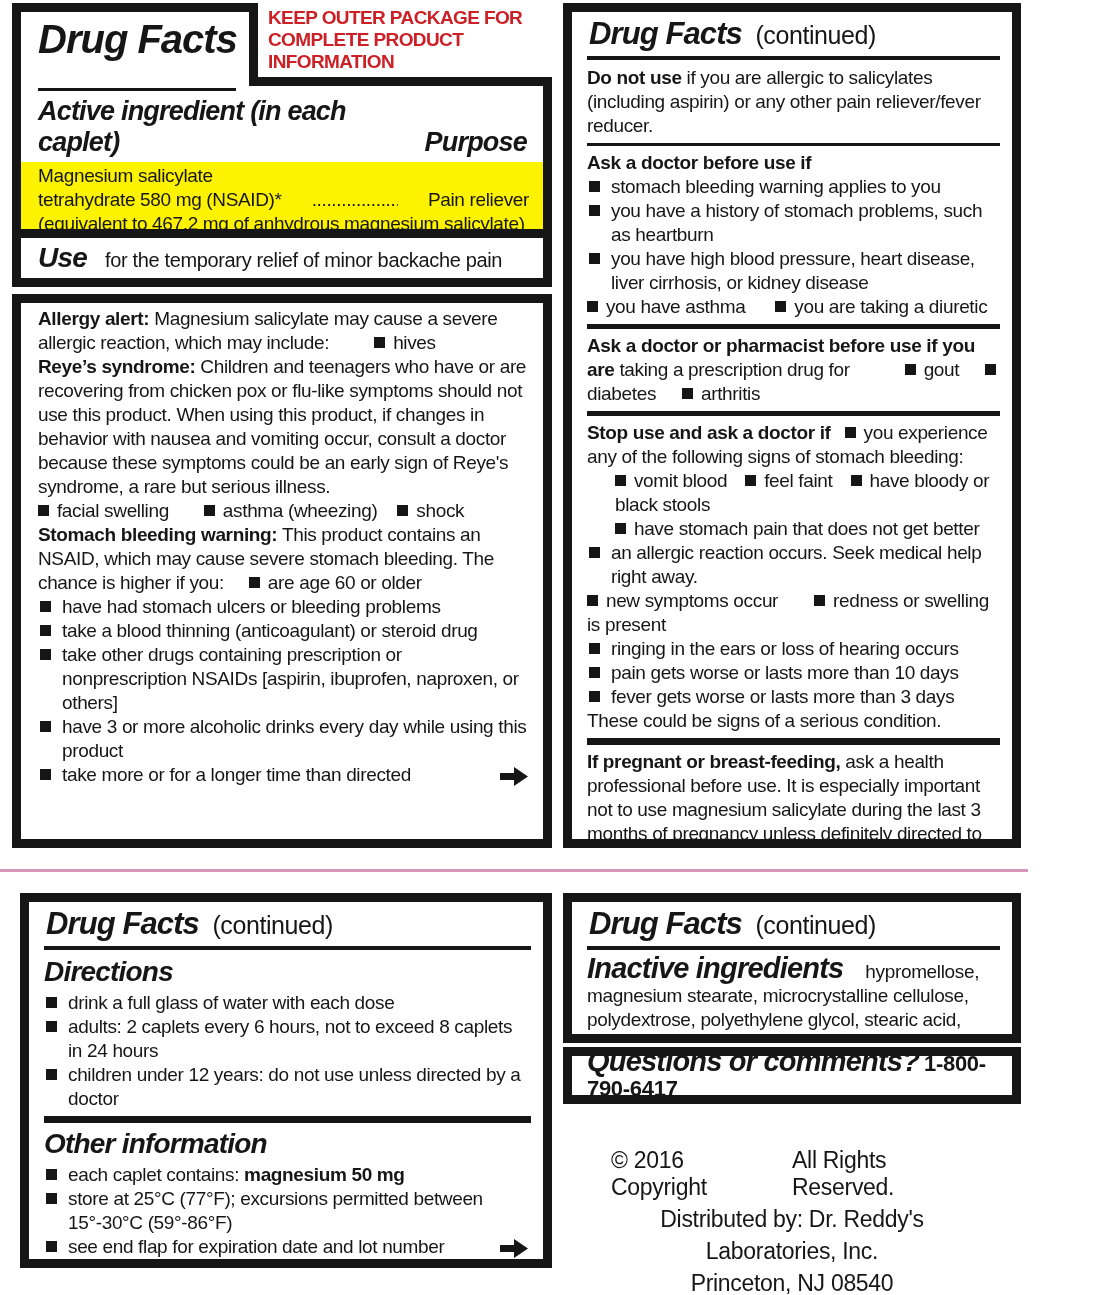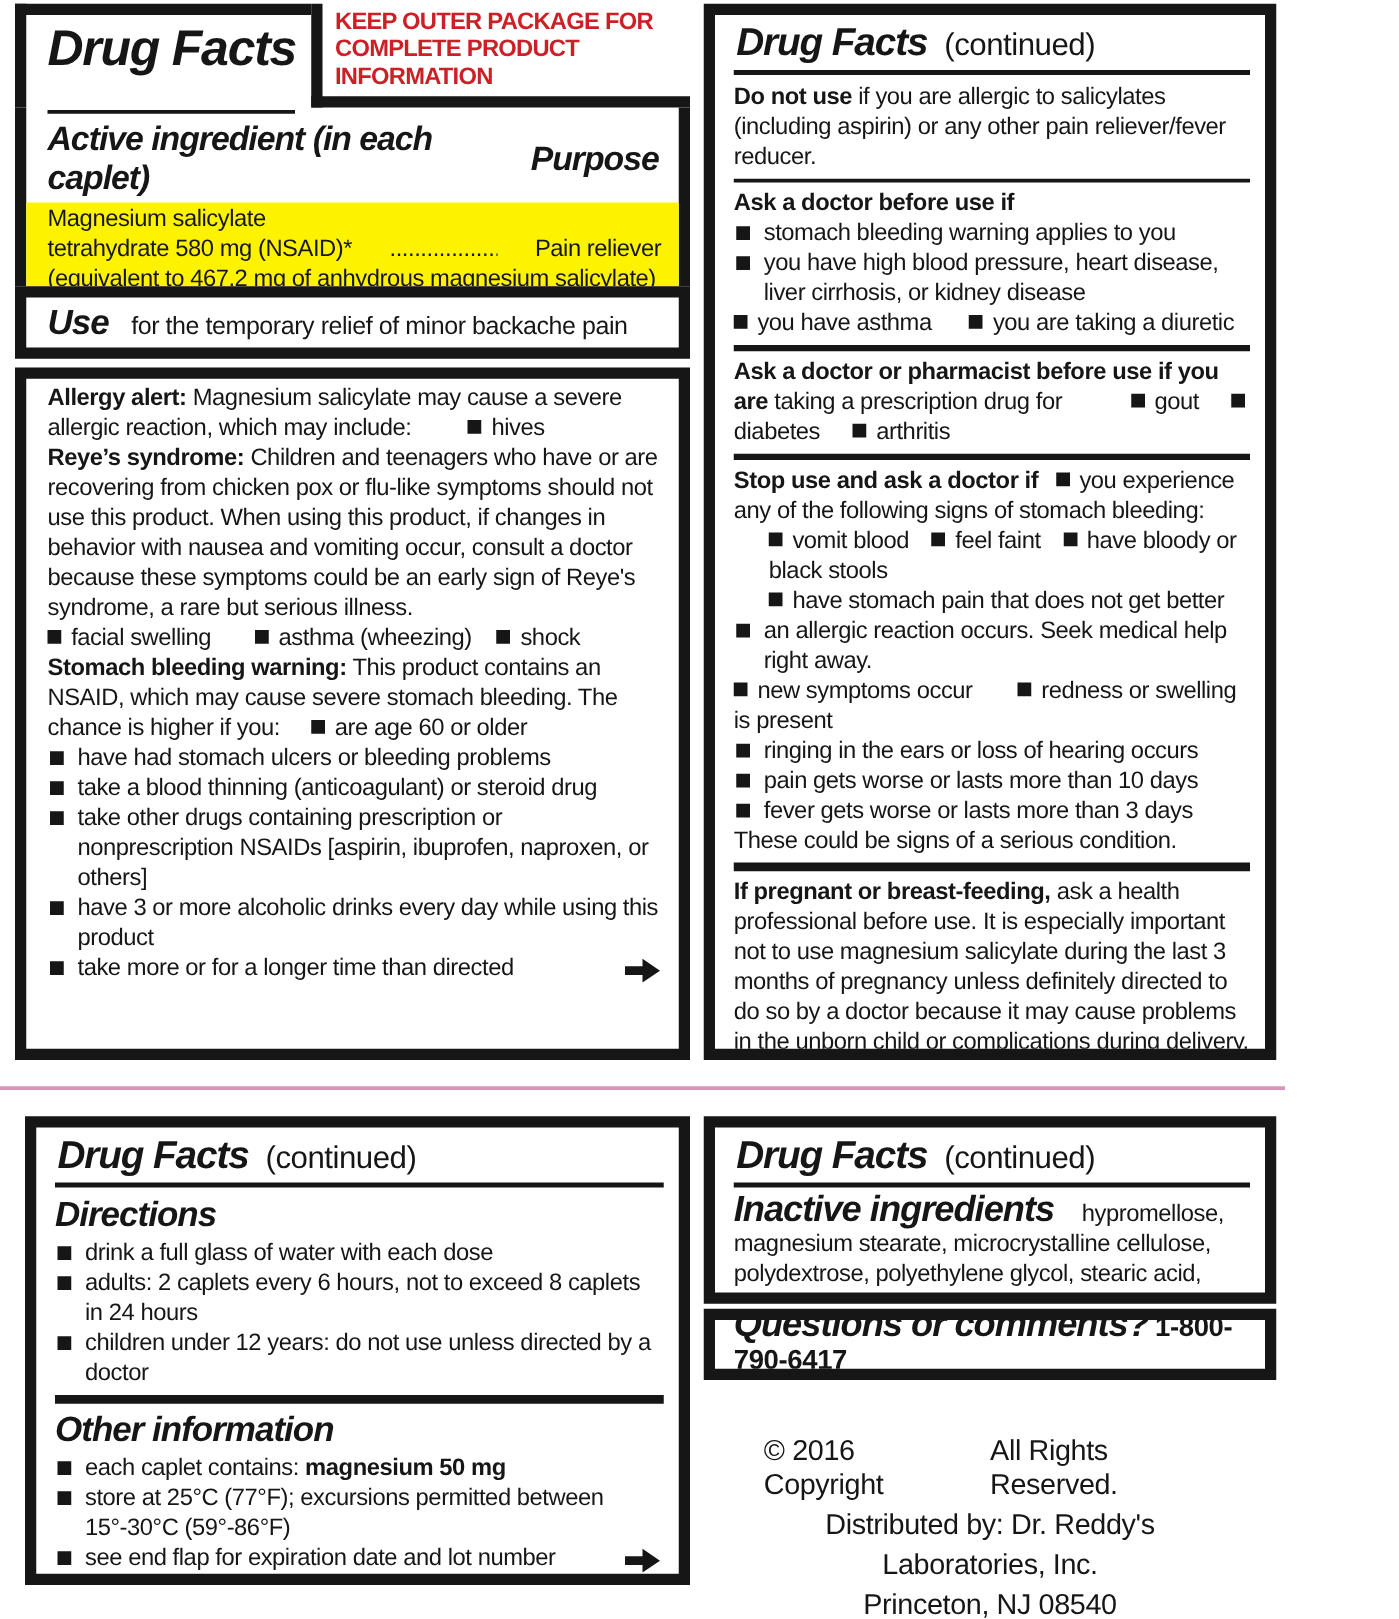--- a/index.html
+++ b/index.html
@@ -15,21 +15,21 @@
 
   
   .box1 { height:219px; display:flex; flex-direction:column; border:none; }
   .step { display:flex; align-items:stretch; }
   .step-left { width:237px; border-left:9px solid var(--ink,#161616); border-top:9px solid var(--ink,#161616); padding:6px 0 0 17px; }
   .step-right { flex:1; border-left:9px solid var(--ink,#161616); border-bottom:9px solid var(--ink,#161616); padding:4px 4px 4px 10px; }
   .df-title { font-size:40px; font-weight:700; font-style:italic; letter-spacing:-1px; line-height:1.05; }
   .keep-note { color:var(--red,#cd2026); font-weight:700; font-size:19px; line-height:22px; letter-spacing:-0.6px; }
   .box1-body { flex:1; border-left:9px solid var(--ink,#161616); border-right:9px solid var(--ink,#161616); border-bottom:9px solid var(--ink,#161616); display:flex; flex-direction:column; }
   .df-rule { height:3px; background:var(--ink,#161616); width:198px; margin:2px 0 0 17px; }
-  .ai-header { display:flex; justify-content:space-between; align-items:center; padding:5px 16px 4px 17px; font-size:27px; font-weight:700; font-style:italic; letter-spacing:-0.8px; }
+  .ai-header { display:flex; justify-content:space-between; align-items:flex-end; padding:5px 16px 4px 17px; font-size:27px; font-weight:700; font-style:italic; letter-spacing:-0.8px; }
   .yellow { flex:1; background:var(--yellow,#fdf300); padding:2px 14px 4px 17px; font-size:19px; line-height:26px; letter-spacing:-0.35px; }
   .leader { display:flex; align-items:baseline;gap:30px; }
   .leader .dots { flex:1; overflow:hidden; white-space:nowrap; }
 
   
   .box-use { height:58px; display:flex; align-items:baseline; gap:18px; padding:4px 14px 4px 17px; }
   .use-label { font-size:28px; font-weight:700; font-style:italic; letter-spacing:-0.8px; }
   .use-text { font-size:20px; letter-spacing:-0.35px; }
 
   
@@ -129,20 +129,21 @@
       <div class="box panel-right">
         <div class="ptitle">
           <span class="ptitle-main">Drug Facts</span>
           <span class="ptitle-sub">(continued)</span>
         </div>
         <div>
             <p class="blk"><span class="bold">Do not use</span><span> if you are allergic to salicylates (including aspirin) or any other pain reliever/fever reducer.</span></p>
             <div class="rule" style="height: 3px;"></div>
             <p class="blk"><span class="bold">Ask a doctor before use if</span></p>
             <p class="blk bullet"><span class="sq lead"></span><span>stomach bleeding warning applies to you</span></p>
+            <p class="blk bullet"><span class="sq lead"></span><span>you have a history of stomach problems, such as heartburn</span></p>
             <p class="blk bullet"><span class="sq lead"></span><span>you have high blood pressure, heart disease, liver cirrhosis, or kidney disease</span></p>
             <p class="blk"><span class="sq"></span><span> you have asthma</span><span class="gap" style="width: 30px;"></span><span class="sq"></span><span> you are taking a diuretic</span></p>
             <div class="rule" style="height: 5px;"></div>
             <p class="blk"><span class="bold">Ask a doctor or pharmacist before use if you are</span><span> taking a prescription drug for</span><span class="gap" style="width: 55px;"></span><span class="sq"></span><span> gout</span><span class="gap" style="width: 26px;"></span><span class="sq"></span><span> diabetes</span><span class="gap" style="width: 26px;"></span><span class="sq"></span><span> arthritis</span></p>
             <div class="rule" style="height: 5px;"></div>
             <p class="blk"><span class="bold">Stop use and ask a doctor if</span><span class="gap" style="width: 14px;"></span><span class="sq"></span><span> you experience any of the following signs of stomach bleeding:</span></p>
             <p class="blk" style="padding-left: 28px;"><span class="sq"></span><span> vomit blood</span><span class="gap" style="width: 18px;"></span><span class="sq"></span><span> feel faint</span><span class="gap" style="width: 18px;"></span><span class="sq"></span><span> have bloody or black stools</span></p>
             <p class="blk" style="padding-left: 28px;"><span class="sq"></span><span> have stomach pain that does not get better</span></p>
             <p class="blk bullet"><span class="sq lead"></span><span>an allergic reaction occurs. Seek medical help right away.</span></p>
             <p class="blk"><span class="sq"></span><span> new symptoms occur</span><span class="gap" style="width: 36px;"></span><span class="sq"></span><span> redness or swelling is present</span></p>

